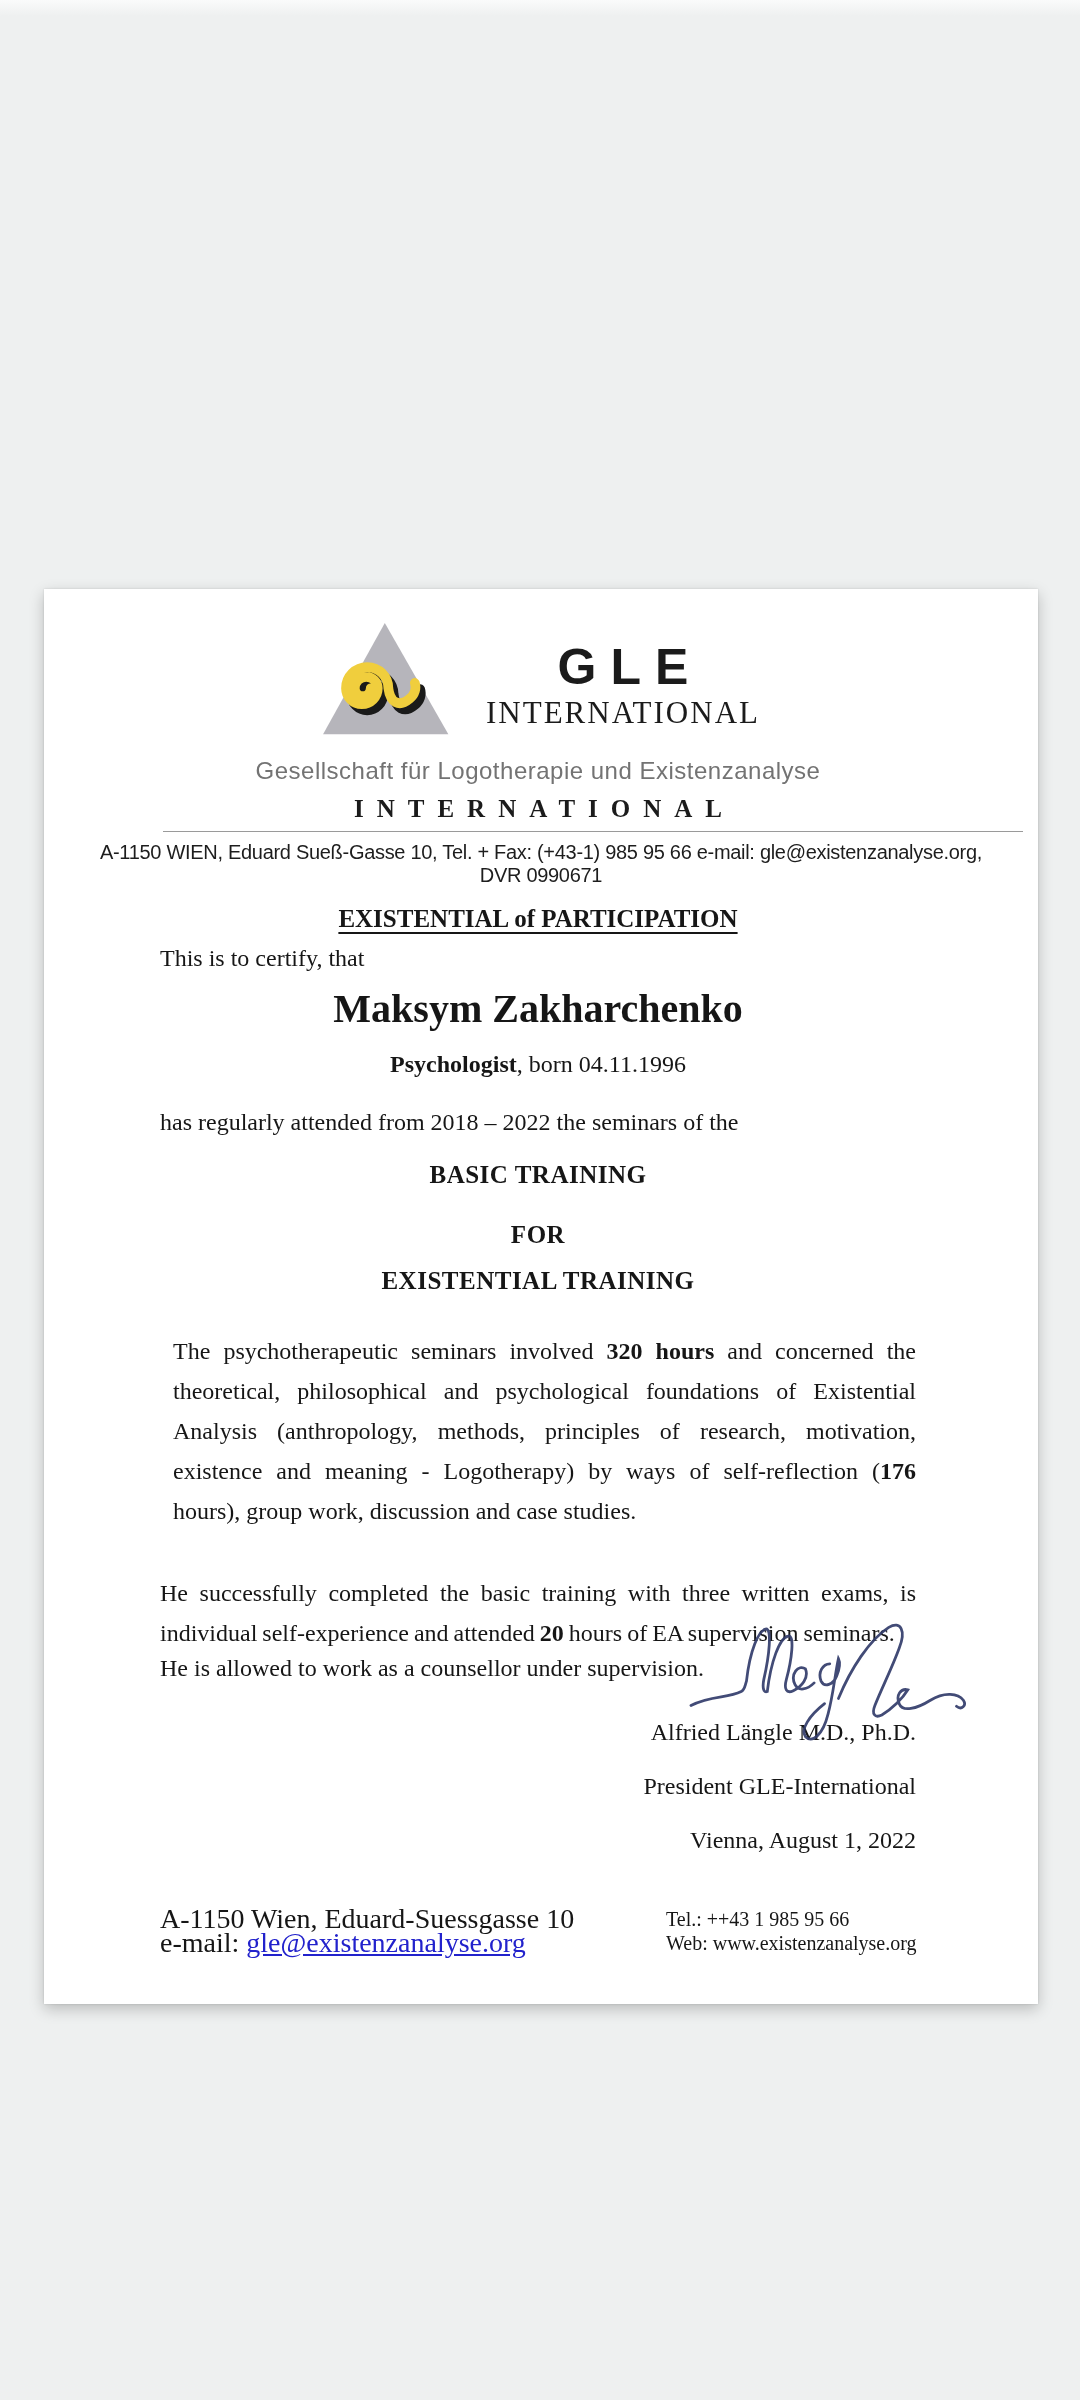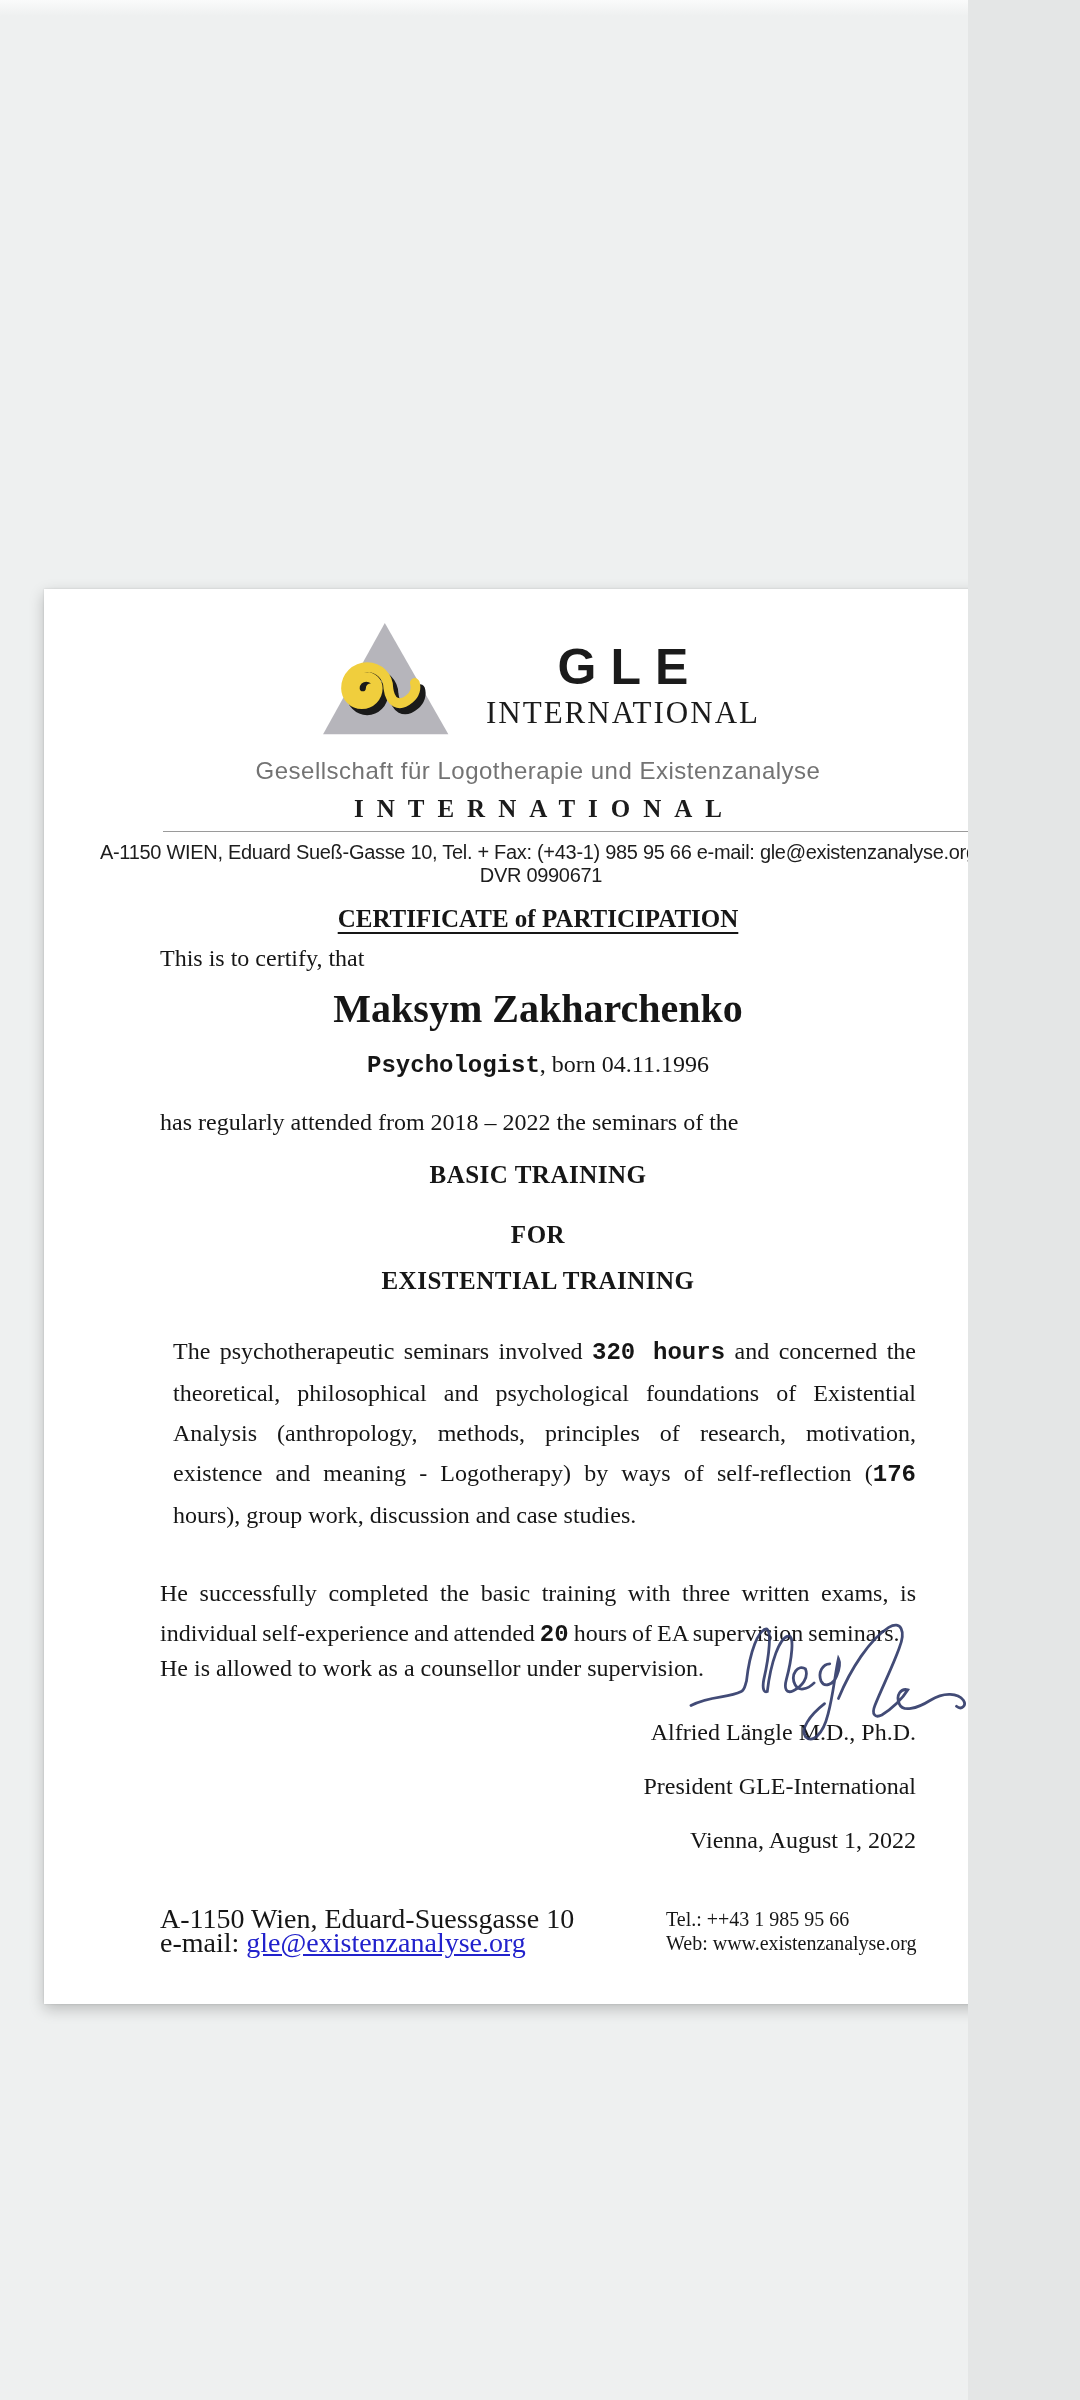--- a/index.html
+++ b/index.html
@@ -1,17 +1,17 @@
 <!DOCTYPE html>
 <html><head>
 <meta charset="utf-8">
 <style>
   html,body{margin:0;padding:0;background:#e4e6e6;}
   .viewport{
-    position:relative;width:968px;height:2400px;overflow:hidden;
+    position:relative;width:1080px;height:2400px;overflow:hidden;
     background:linear-gradient(180deg,#fafbfb 0px,#eef0f0 16px,#eef0f0 100%);
     font-family:"Liberation Serif","DejaVu Serif",serif;color:#161616;
   }
   .page{
     position:absolute;left:44px;top:589px;width:994px;height:1415px;
     background:#ffffff;box-shadow:0 5px 14px rgba(0,0,0,.22),0 0 2px rgba(0,0,0,.12);
   }
   .abs{position:absolute;left:116px;right:122px;}
   
   .logo-row{top:24px;display:flex;justify-content:center;align-items:center;gap:20px;}
@@ -40,21 +40,21 @@
   .para1{top:742px;margin-left:13px;}
   .para2a{top:984px;word-spacing:-1px;}
   .para2b{top:1066px;font-size:24px;}
   .sig-svg{position:absolute;left:640px;top:1008px;width:295px;height:170px;z-index:3;}
   .sig-name{top:1130px;text-align:right;font-size:24px;}
   .sig-title{top:1184px;text-align:right;font-size:24px;}
   .vienna{top:1238px;text-align:right;font-size:24px;}
   .footer-left{position:absolute;left:116px;top:1318px;font-size:28px;line-height:24px;}
   .footer-right{position:absolute;left:622px;top:1318px;font-size:20px;line-height:24px;}
   .email-link{color:#2222cc;text-decoration:underline;cursor:pointer;}
-  b{font-weight:bold;font-family:Liberation Mono, monospace;}
+  b{font-weight:bold;}
 </style>
 </head>
 <body>
 
 <div class="viewport">
   <div class="page">
 
     <div class="abs logo-row">
       <svg class="logo" width="150" height="132" viewBox="0 0 170 135" aria-hidden="true">
         <polygon points="78,4 8,130 150,130" fill="#b6b5bb"></polygon>
@@ -68,21 +68,21 @@
         <div class="brand-sub">INTERNATIONAL</div>
       </div>
     </div>
 
     <div class="abs org-line">Gesellschaft für Logotherapie und Existenzanalyse</div>
     <div class="abs intl-spaced">INTERNATIONAL</div>
     <div class="abs head-rule" style="left:12%;right:1.5%;"></div>
     <div class="abs addr-line">A-1150 WIEN, Eduard Sueß-Gasse 10,  Tel. + Fax: (+43-1) 985 95 66   e-mail: gle@existenzanalyse.org,  DVR 0990671</div>
 
     <div class="abs title">
-      <span>CERTIFICATE of PARTICIPATION</span>
+      <span>EXISTENTIAL of PARTICIPATION</span>
     </div>
 
     <div class="abs certify">This is to certify, that</div>
     <div class="abs name">Maksym Zakharchenko</div>
 
     <div class="abs psych"><b>Psychologist</b><span>, born 04.11.1996</span></div>
 
     <div class="abs attended">has regularly attended from 2018 – 2022 the seminars of the</div>
 
     <div class="abs h-center h-basic">BASIC TRAINING</div>

